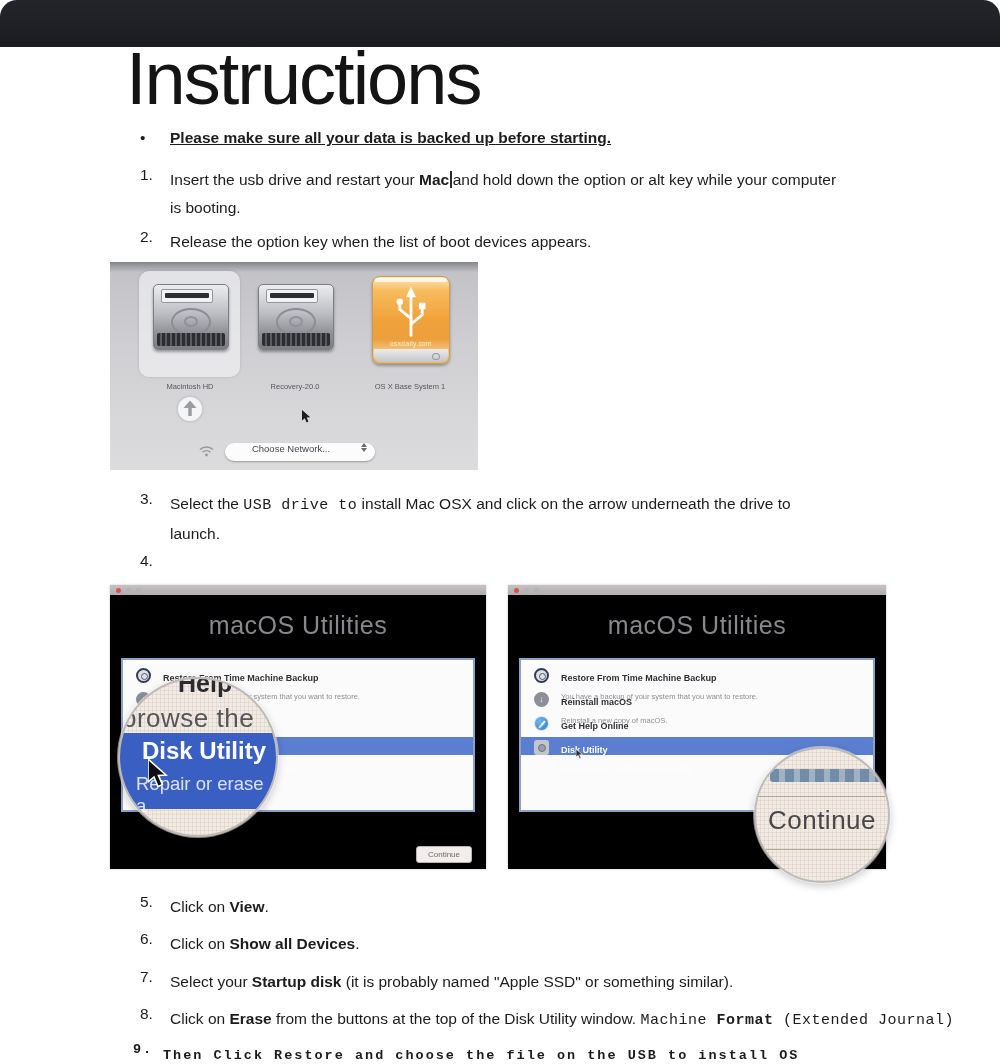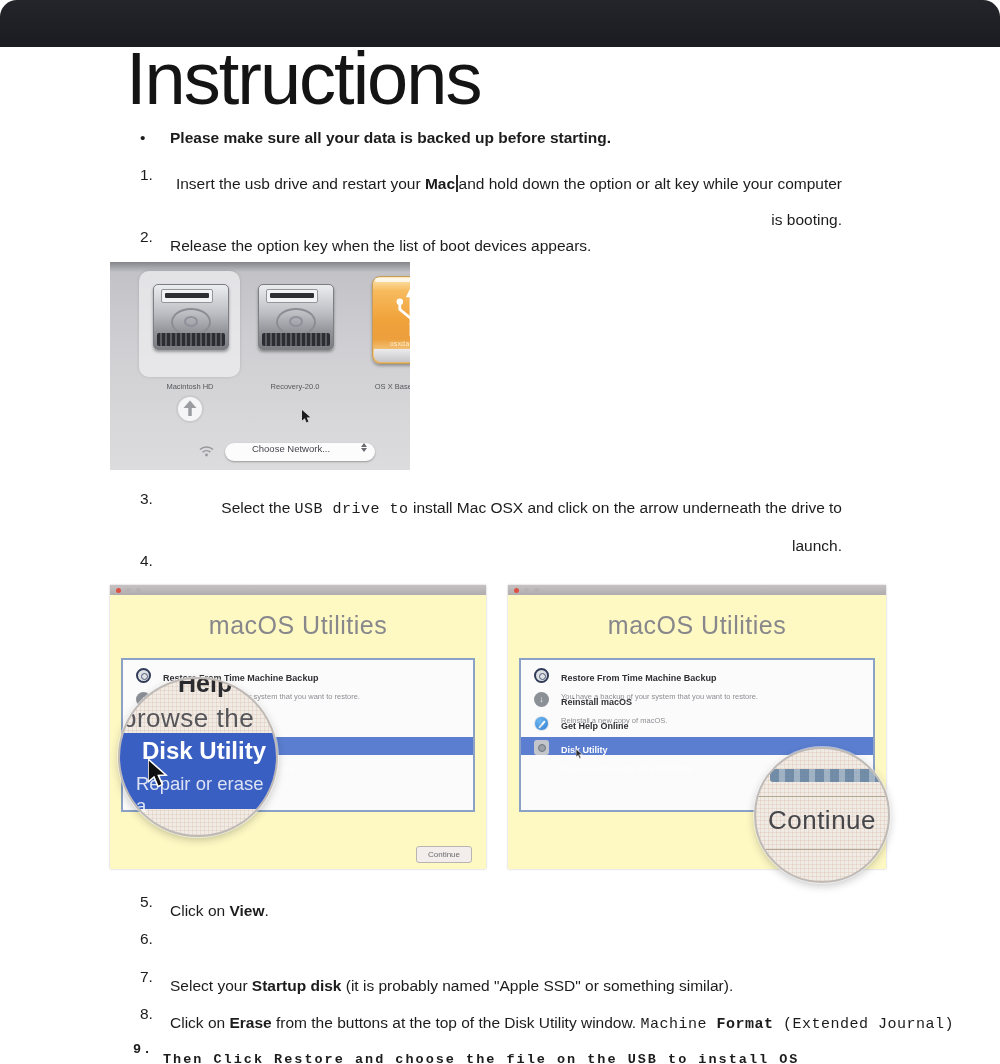--- a/index.html
+++ b/index.html
@@ -7,32 +7,32 @@
         font-family:"Liberation Sans",sans-serif;color:#1c1c1c;border-radius:17px;}
   
   .topbar{position:absolute;left:0;top:0;width:1000px;height:47px;
           background:linear-gradient(#24252b,#1b1c21);}
   
   .doc-title{position:absolute;left:126px;top:42px;font-size:74px;font-weight:400;
              letter-spacing:-2px;color:#141414;line-height:1.0;}
   
   .notice{position:absolute;left:140px;top:129px;display:flex;font-size:15.5px;font-weight:700;}
   .notice .dot{width:30px;font-weight:400;}
-  .notice .ntext{}
+  .notice .ntext{text-decoration:underline;}
   .step{position:absolute;left:140px;display:flex;font-size:15.5px;color:#1c1c1c;}
   .step .num{width:30px;flex:0 0 30px;}
-  .step .stext{line-height:36px;text-align:right;}
+  .step .stext{line-height:28px;}
   .wraps .stext{width:672px;}
   .nowrap .stext{white-space:nowrap;}
   b.seg{font-weight:700;}
   .mono{font-family:"Liberation Mono",monospace;letter-spacing:0.5px;font-size:15px;}
   .mono-wide{font-family:"Liberation Mono",monospace;letter-spacing:2px;font-size:13.5px;font-weight:700;}
   .caret{display:inline-block;width:1.5px;height:17px;background:#2b2b2b;vertical-align:-3px;margin:0 1px;}
   
-  .shot1{position:absolute;left:110px;top:262px;width:300px;height:208px;overflow:hidden;
+  .shot1{position:absolute;left:110px;top:262px;width:368px;height:208px;overflow:hidden;
          background:linear-gradient(180deg,#85868c 0,#c2c2c7 5%,#cfcfd3 40%,#d7d7d9 75%,#dcdcde 100%);}
   .selbox{position:absolute;left:29px;top:9px;width:101px;height:106px;border-radius:10px;
           background:rgba(238,238,240,0.75);box-shadow:0 0 3px rgba(0,0,0,0.15);}
   .hdd{position:absolute;width:74px;height:64px;border-radius:5px;border:1px solid #7d7e84;
        background:linear-gradient(180deg,#ecedef,#bcbdc2 45%,#909197 75%,#7b7c82);
        box-shadow:0 2px 3px rgba(0,0,0,0.35);}
   .hdd-slot{position:absolute;left:7px;top:4px;width:50px;height:12px;background:#f2f2f4;
             border:1px solid #94959b;border-radius:2px;}
   .hdd-slot::after{content:"";position:absolute;left:3px;top:3px;right:3px;height:5px;
             background:#2d2e33;border-radius:1px;}
@@ -59,21 +59,21 @@
   .cursor1{position:absolute;left:192px;top:148px;}
   .wifi{position:absolute;left:88px;top:182px;}
   .net-pill{position:absolute;left:115px;top:181px;width:150px;height:18px;border-radius:9px;
        background:#fcfcfd;box-shadow:0 1px 2px rgba(0,0,0,0.3);display:flex;align-items:flex-start;}
   .net-label{flex:1;text-align:center;font-size:9.5px;color:#45464c;}
   .net-stepper{width:14px;display:flex;flex-direction:column;align-items:center;gap:1px;margin-right:4px;}
   .net-stepper i{display:block;width:0;height:0;border-left:3px solid transparent;border-right:3px solid transparent;}
   .net-stepper .up{border-bottom:4px solid #6a6b71;}
   .net-stepper .down{border-top:4px solid #6a6b71;}
   
-  .macwin{position:absolute;top:585px;height:284px;background:#fef9c3;box-shadow:0 0 2px rgba(0,0,0,0.25);}
+  .macwin{position:absolute;top:585px;height:284px;background:#000000;box-shadow:0 0 2px rgba(0,0,0,0.25);}
   .win-left{left:110px;width:376px;}
   .win-right{left:508px;width:378px;}
   .titlebar{position:absolute;left:0;top:0;right:0;height:10px;
        background:linear-gradient(#c6c2c4,#b1adaf);}
   .tl{position:absolute;top:2.5px;width:5px;height:5px;border-radius:50%;background:#b6b2b4;}
   .tl.red{background:#dd5144;}
   .wintitle{position:absolute;left:0;right:0;top:26px;text-align:center;font-size:25px;
        font-weight:400;color:#87878c;letter-spacing:0.5px;}
   .listbox{position:absolute;left:11px;top:73px;right:11px;height:154px;background:#fbfbfc;
        border:2px solid #8ba1c6;padding-top:5px;box-sizing:border-box;}
@@ -300,20 +300,21 @@
     </div>
   </div>
 
   <div class="step nowrap" style="top:893px;">
     <span class="num">5.</span>
     <span class="stext"><span>Click on </span><b class="seg">View</b><span>.</span></span>
   </div>
 
   <div class="step nowrap" style="top:930px;">
     <span class="num">6.</span>
+    <span class="stext"><span>Click on </span><b class="seg">Show all Devices</b><span>.</span></span>
   </div>
 
   <div class="step nowrap" style="top:968px;">
     <span class="num">7.</span>
     <span class="stext"><span>Select your </span><b class="seg">Startup disk</b><span> (it is probably named "Apple SSD" or something similar).</span></span>
   </div>
 
   <div class="step nowrap" style="top:1005px;">
     <span class="num">8.</span>
     <span class="stext"><span>Click on </span><b class="seg">Erase</b><span> from the buttons at the top of the Disk Utility window. </span><span class="mono">Machine </span><b class="seg mono">Format</b><span class="mono"> (Extended Journal)</span></span>

